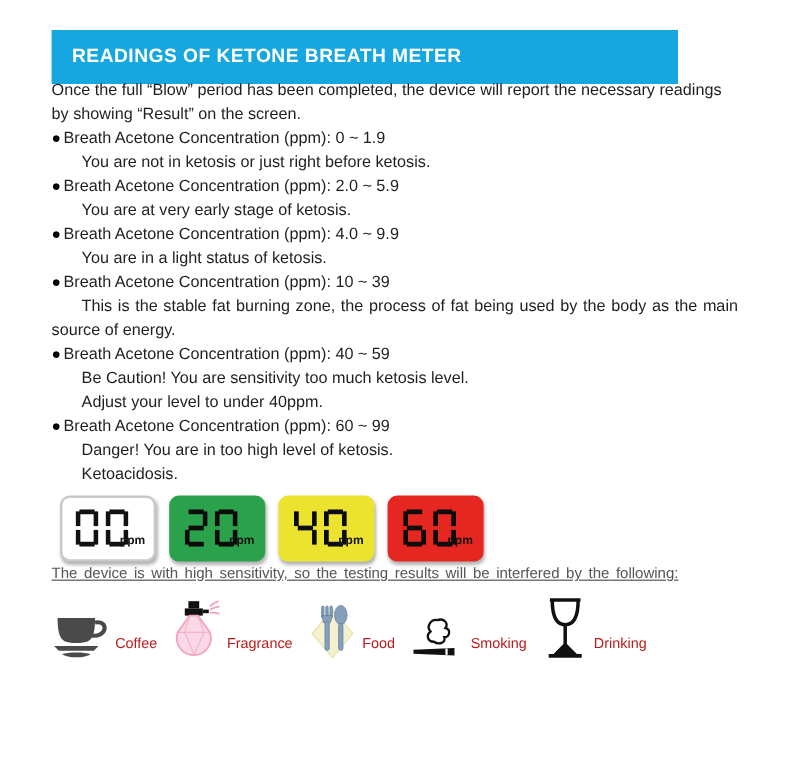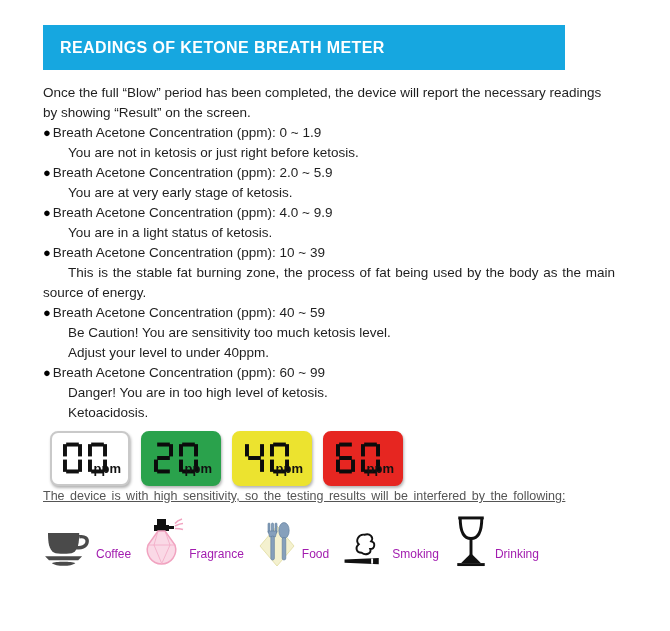--- a/index.html
+++ b/index.html
@@ -19,21 +19,21 @@
     display:flex; align-items:center;
     box-sizing:border-box; padding-left:17px;
   }
   .title-bar h1 {
     margin:0; color:#ffffff;
     font-size:16px; font-weight:bold; letter-spacing:0.4px;
   }
 
   
   .content {
-    position:absolute; left:43px; top:83px; width:572px;
+    position:absolute; left:43px; top:65px; width:572px;
     font-size:13.5px; line-height:20px;
   }
   .content p { margin:0; }
   .intro { margin-bottom:2px; }
   .bullet-head { display:flex; align-items:baseline; margin-left:-7px; }
   .bullet {
     font-size:13px; line-height:20px; margin-right:2px;
     position:relative; top:0px; color:#000;
   }
   .detail { padding-left:25px; }
@@ -46,34 +46,34 @@
   }
   .lcd {
     position:relative; width:80px; height:55px;
     border-radius:8px; border:2px solid transparent;
     box-sizing:border-box;
     box-shadow:1px 2px 3px rgba(0,0,0,0.3);
   }
   .lcd-digits { position:absolute; left:11px; top:9px; display:flex; gap:6px; }
   .lcd-unit {
     position:absolute; right:7px; bottom:5px;
-    font-size:13px; font-weight:bold; color:#111;
+    font-size:10px; font-weight:bold; color:#111;
   }
 
   
   .footer-note {
     margin-top:17px;
     font-size:12.5px; color:#555; word-spacing:2px;text-decoration:underline;
   }
   .interferents {
     display:flex; align-items:flex-end; gap:13px;
     margin-top:9px; margin-left:1px;
   }
   .interferent { display:flex; align-items:flex-end; gap:5px; }
-  .int-label { font-size:12px; color:#a21caf; padding-bottom:4px; white-space:nowrap; }
+  .int-label { font-size:12px; color:#b91c1c; padding-bottom:4px; white-space:nowrap; }
   .int-icon { display:block; }
 </style>
 </head>
 <body>
 
 <div class="page">
 
   <div class="title-bar" style="background: rgb(22, 167, 224);">
     <h1 style="color: rgb(255, 255, 255);">READINGS OF KETONE BREATH METER</h1>
   </div>

